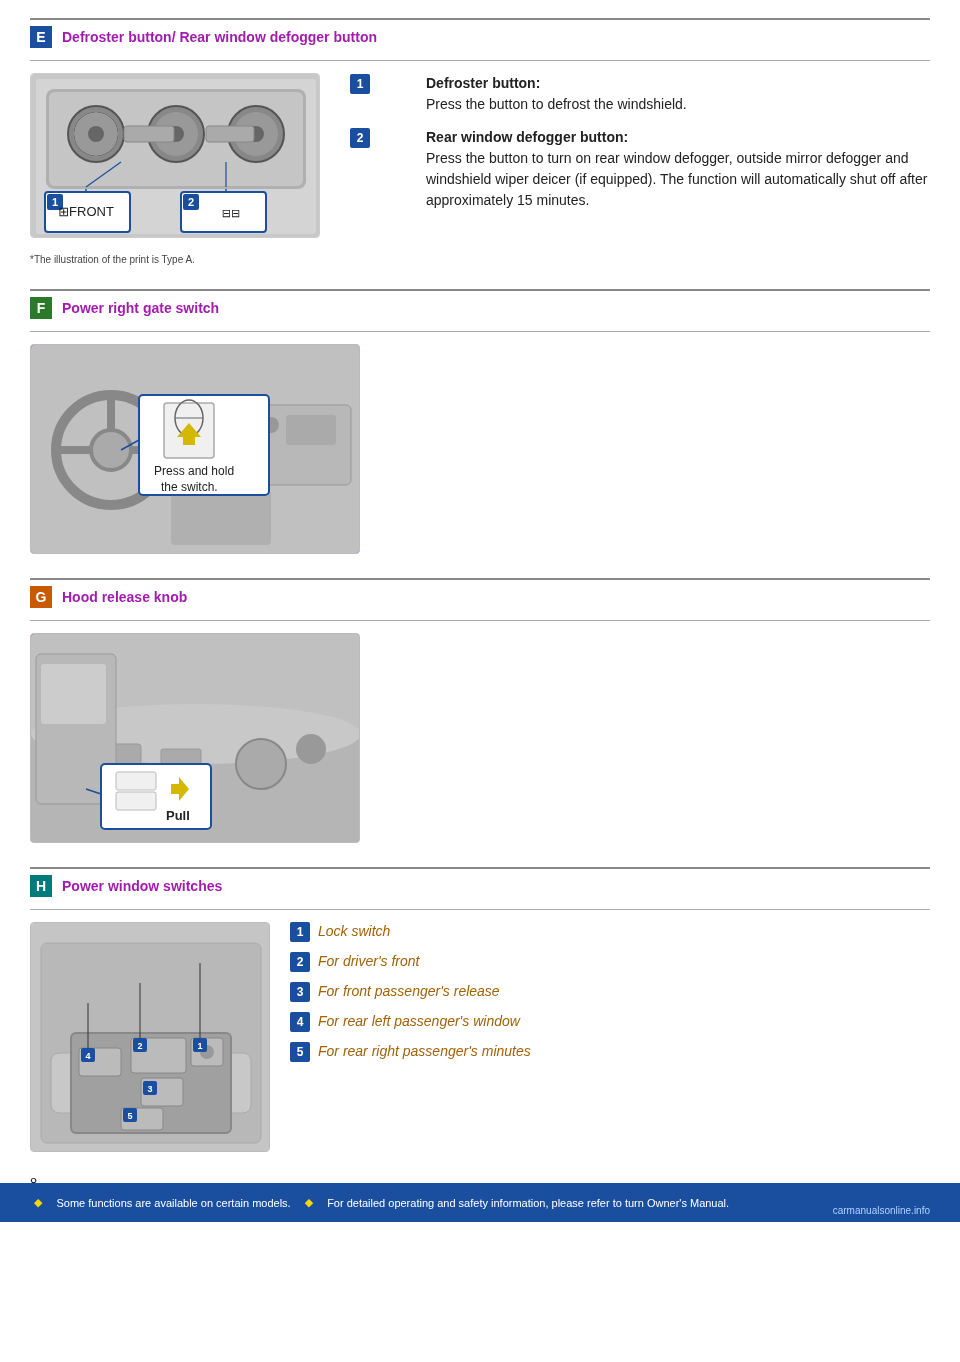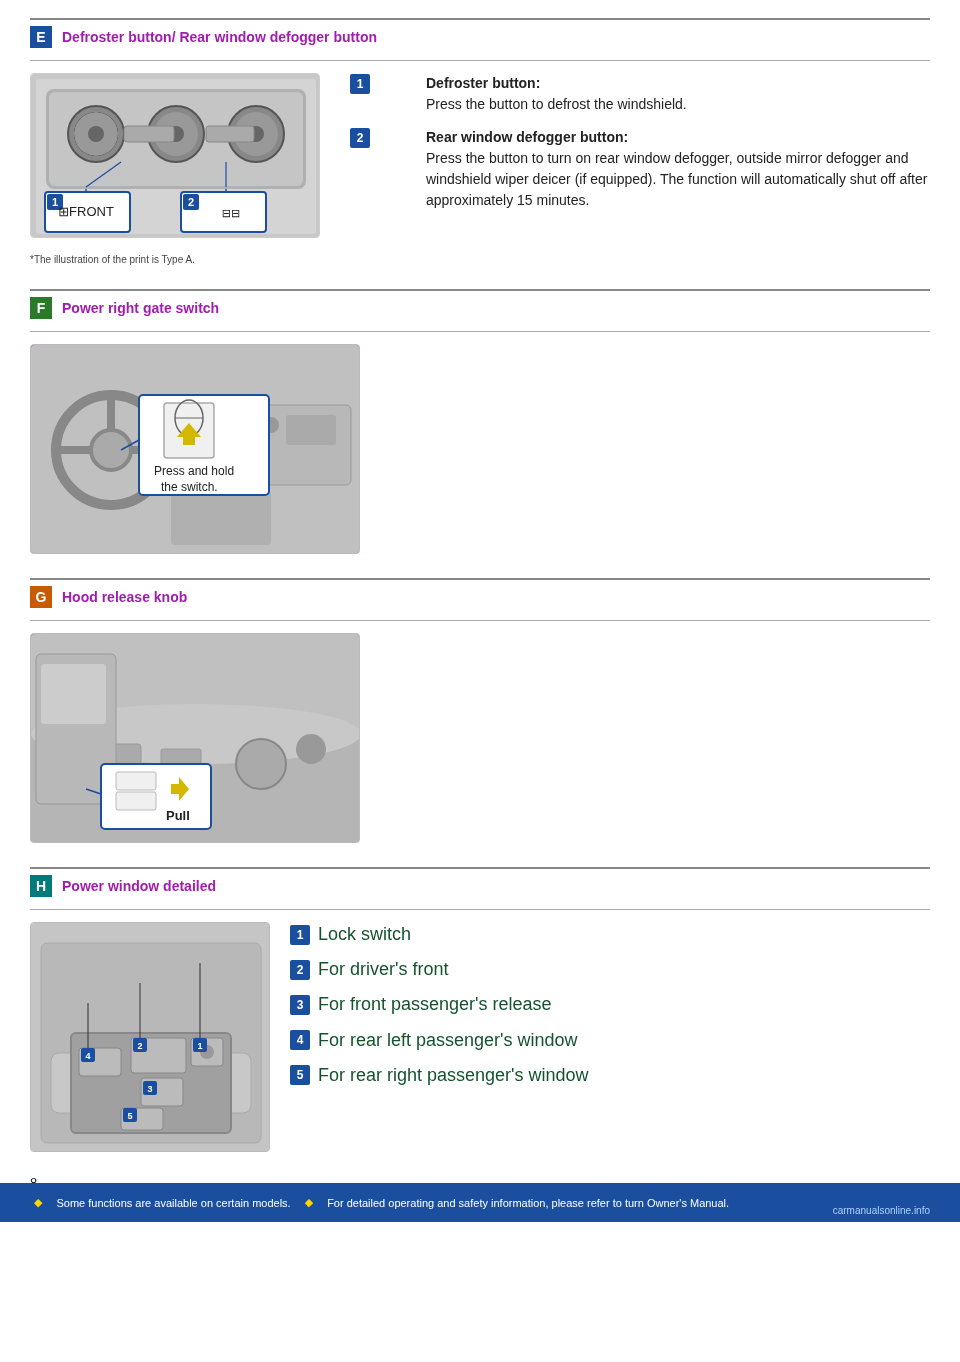--- a/index.html
+++ b/index.html
@@ -154,23 +154,24 @@
       align-items: center; justify-content: center;
       width: 20px; height: 20px;
       background: #1a4fa0;
       color: #fff;
       font-size: 12px;
       font-weight: bold;
       border-radius: 2px;
       flex-shrink: 0;
     }
     .win-item-text {
-      font-size: 18px;
-      color: #14532d;
+      font-size: 14px;
+      color: #a16207;
       line-height: 1.4;
+      font-style: italic;
     }
 
     
     .footer {
       position: absolute;
       bottom: 0; left: 0; right: 0;
       background: #1a4fa0;
       color: #fff;
       font-size: 11px;
       padding: 6px 30px;
@@ -360,21 +361,21 @@
 
           <line x1="70" y1="160" x2="55" y2="155" stroke="#1a4fa0" stroke-width="1.5"></line>
         </svg>
       </div>
     </div>
   </div>
 
   <div class="section-h">
     <div class="section-header">
       <span class="section-label" style="background:#007a7a;">H</span>
-      <span class="section-title">Power window detailed</span>
+      <span class="section-title">Power window switches</span>
     </div>
     <hr class="section-hr">
     <div class="section-h-content">
 
       <div class="window-illus">
         <svg width="240" height="230" viewBox="0 0 240 230">
 
           <rect width="240" height="230" rx="4" fill="#c5c5c5"></rect>
 
           <rect x="10" y="20" width="220" height="200" rx="6" fill="#b8b8b8" stroke="#aaa"></rect>
@@ -427,21 +428,21 @@
         <div class="window-item-entry">
           <span class="win-item-num">3</span>
           <span class="win-item-text">For front passenger's release</span>
         </div>
         <div class="window-item-entry">
           <span class="win-item-num">4</span>
           <span class="win-item-text">For rear left passenger's window</span>
         </div>
         <div class="window-item-entry">
           <span class="win-item-num">5</span>
-          <span class="win-item-text">For rear right passenger's window</span>
+          <span class="win-item-text">For rear right passenger's minutes</span>
         </div>
       </div>
     </div>
   </div>
 
   <div class="footer">
     <span class="footer-diamond">◆</span>
     <span>Some functions are available on certain models.</span>
     <span class="footer-diamond">◆</span>
     <span>For detailed operating and safety information, please refer to turn Owner's Manual.</span>

